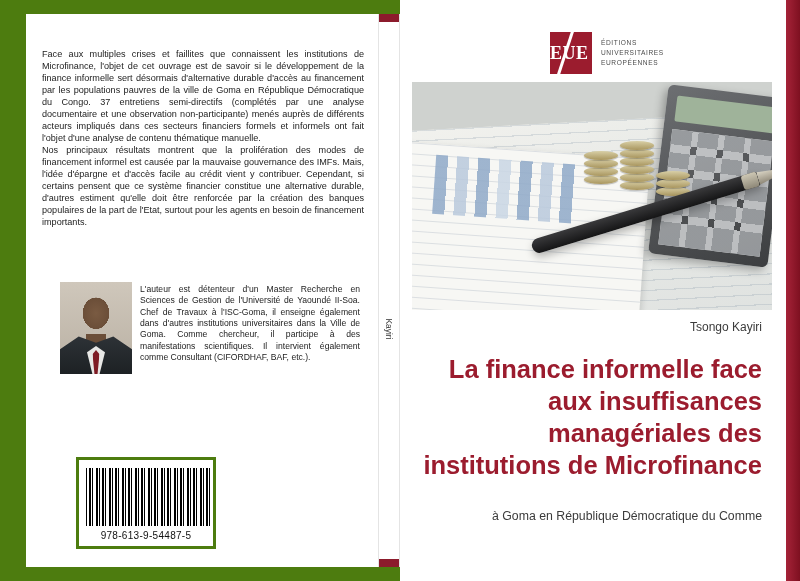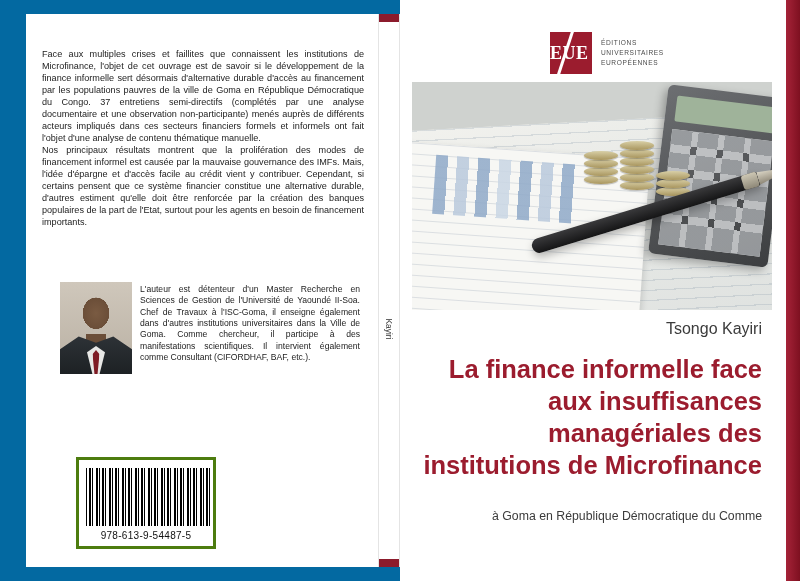--- a/index.html
+++ b/index.html
@@ -10,21 +10,21 @@
   body {
     width: 800px;
     height: 581px;
     font-family: "Liberation Sans", sans-serif;
     overflow: hidden;
   }
   .cover {
     position: relative;
     width: 800px;
     height: 581px;
-    background: #0369a1;
+    background: #4d7c0f;
     overflow: hidden;
   }
 
   
   .back {
     position: absolute;
     left: 26px;
     top: 14px;
     width: 352px;
     height: 553px;
@@ -340,21 +340,21 @@
     right: 4px; top: 0;
     width: 16px; height: 15px;
     background: linear-gradient(to bottom, #cdc7b4, #8e8878);
     border-radius: 3px;
   }
 
   .byline {
     position: absolute;
     right: 12px;
     top: 306px;
-    font-size: 16px;
+    font-size: 12px;
     color: #3b3b3b;
     text-align: left;
   }
   .title {
     position: absolute;
     right: 12px;
     top: 340px;
     width: 352px;
     text-align: right;
     font-size: 25.5px;

